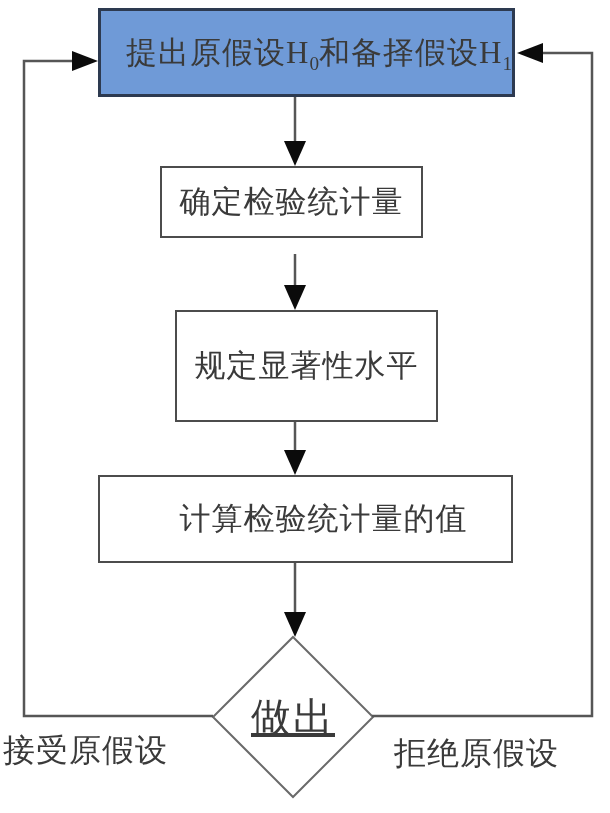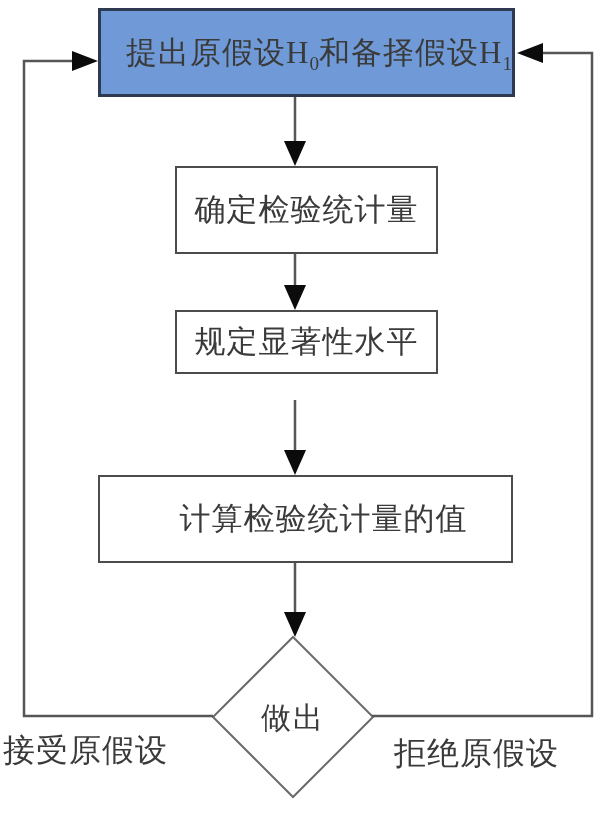--- a/index.html
+++ b/index.html
@@ -46,37 +46,38 @@
     background: var(--node-fill);
     border:3px solid var(--node-stroke-blue);
     justify-content:flex-end;
   }
   .node sub{
     font-size:0.62em;
     line-height:0;
     letter-spacing:0;
   }
   .n1{ left:98px;  top:8px;   width:417px; height:89px; }
-  .n2{ left:175px; top:166px; width:263px; height:88px; }
-  .n3{ left:175px; top:310px; width:263px; height:64px; }
+  .n2{ left:160px; top:166px; width:263px; height:72px; }
+  .n3{ left:175px; top:310px; width:263px; height:112px; }
   .n4{ left:98px;  top:475px; width:415px; height:88px;padding-left:36px; }
   .diamond-text{
     position:absolute;
     left:213px; top:637px;
     width:160px; height:160px;
     display:flex;
     flex-direction:column;
     align-items:center;
     justify-content:center;
     color:var(--text);
-    font-size:30px;
+    font-size:40px;
     line-height:37px;
     letter-spacing:2px;
     z-index:2;
     text-align:center;
+    text-decoration:underline;
   }
   .branch-label{
     position:absolute;
     color:var(--text);
     font-size:32px;
     letter-spacing:1px;
     white-space:nowrap;
     z-index:2;
   }
   .branch-label.accept{ left:3px;  top:729px; }

